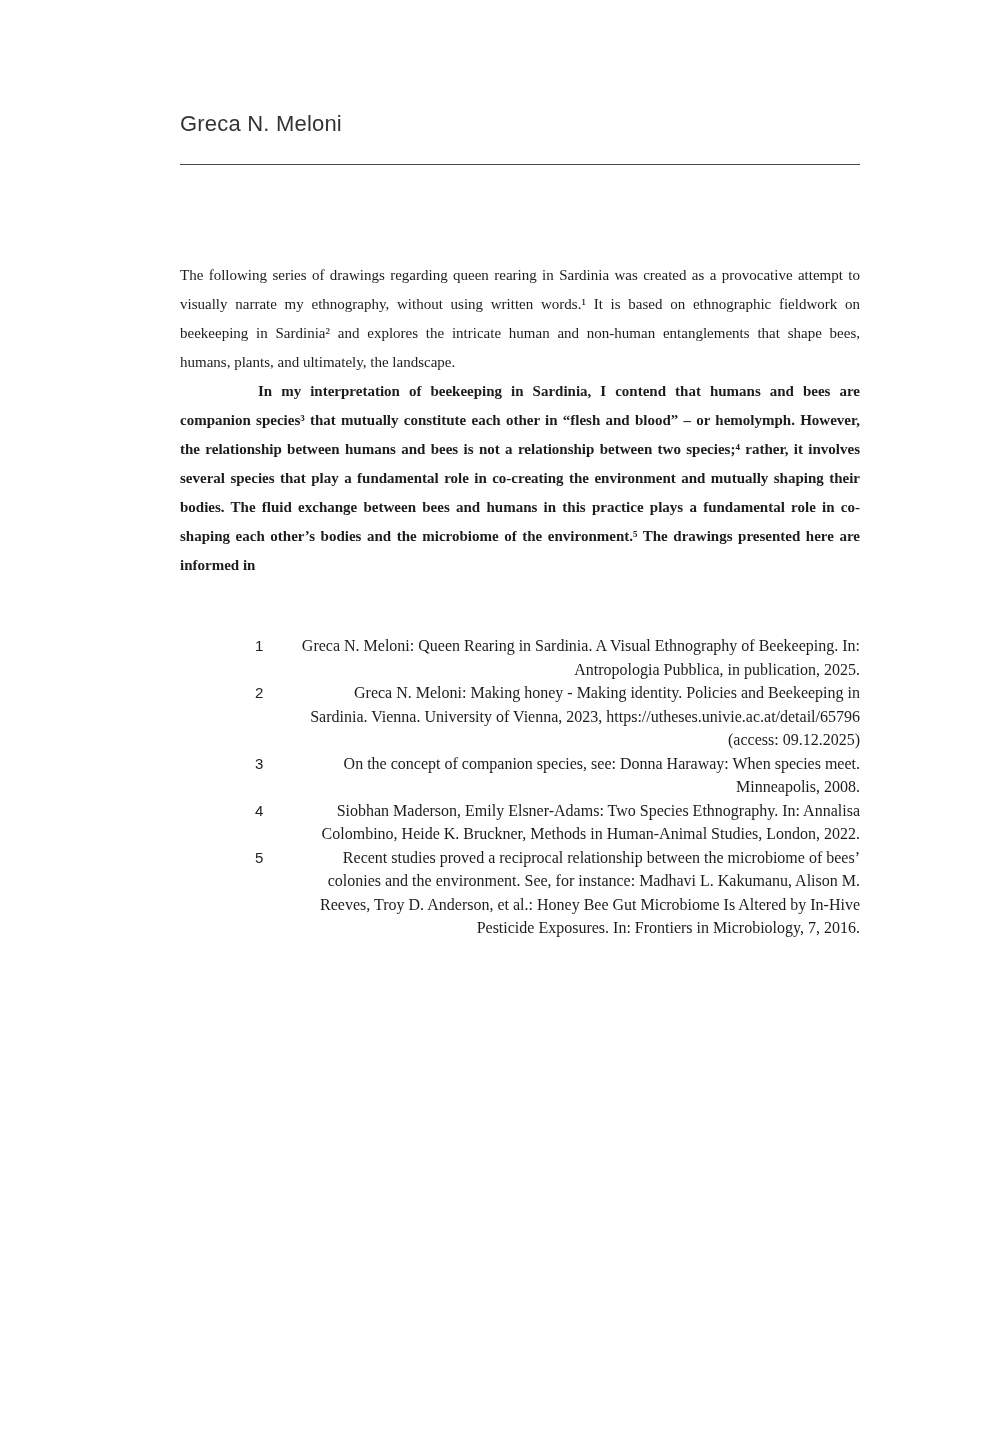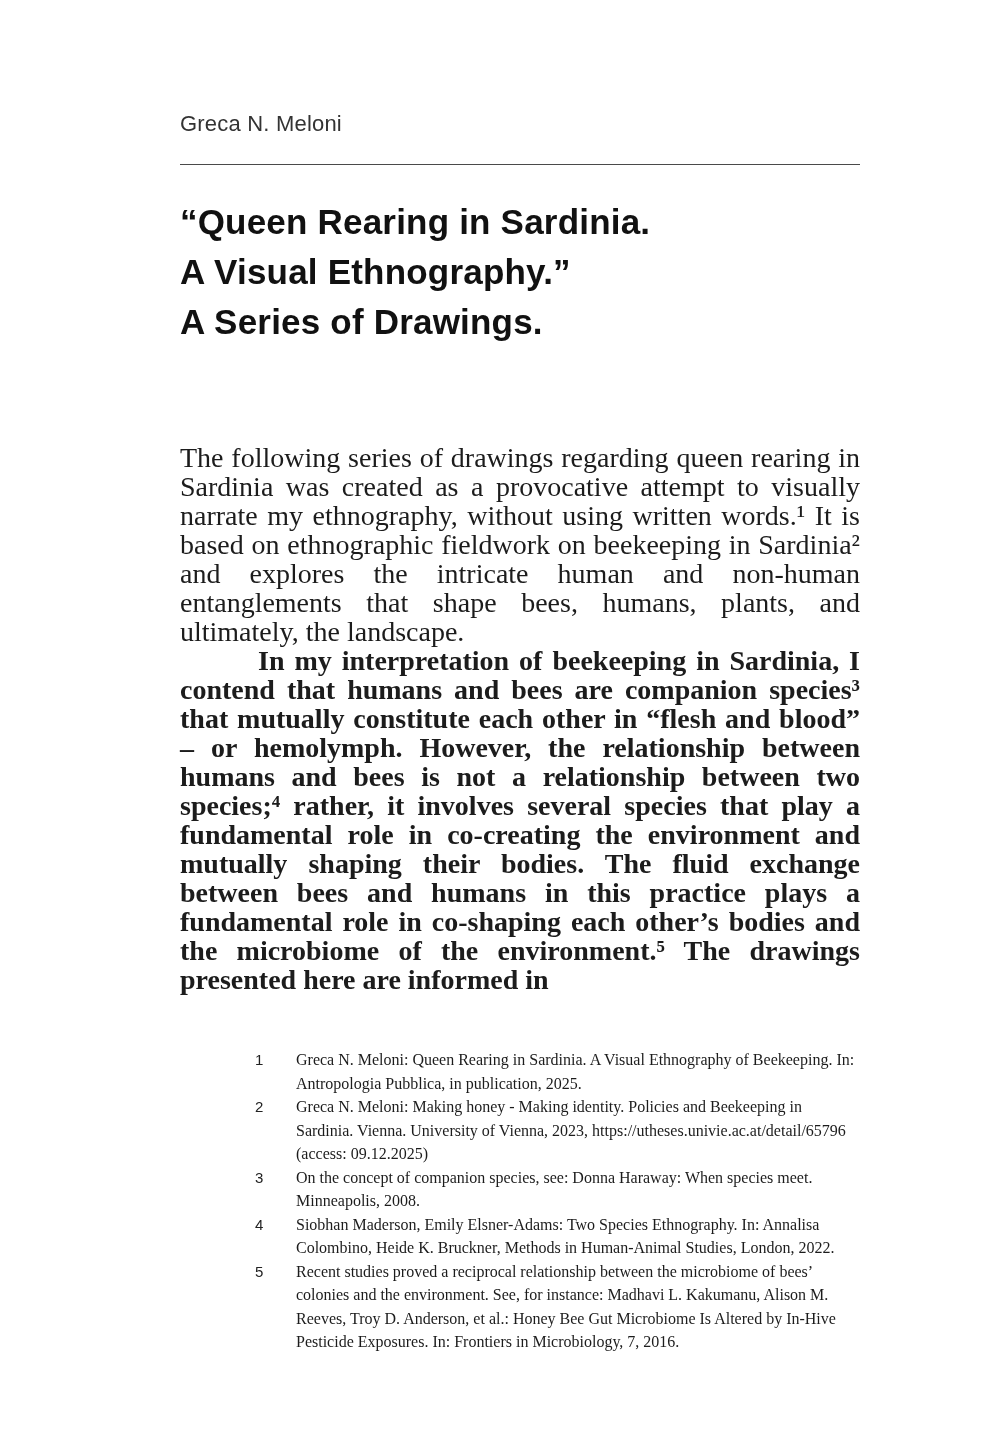--- a/index.html
+++ b/index.html
@@ -41,21 +41,21 @@
     font-family: "Liberation Sans", "DejaVu Sans", sans-serif;
     font-weight: bold;
     font-size: 35px;
     line-height: 50px;
     color: #111111;
     letter-spacing: 0.2px;
   }
   .title-line { display: block; }
   .body-text {
     margin-top: 96px;
-    font-size: 28px;
+    font-size: 15px;
     line-height: 29px;
     text-align: justify;
     color: #1c1c1c;
   }
   .para { margin: 0; }
   .para-indent { text-indent: 78px; font-weight: bold; }
   .footnotes {
     margin-top: 54px;
     margin-left: 75px;
     font-size: 16px;
@@ -68,38 +68,33 @@
   }
   .fn-num {
     flex: 0 0 41px;
     font-family: "Liberation Sans", "DejaVu Sans", sans-serif;
     font-size: 15px;
     line-height: 23.5px;
     color: #222222;
   }
   .fn-text {
     flex: 1 1 auto;
-    text-align: left;
+    text-align: right;
   }
 </style>
 </head>
 <body>
 
 <div class="page">
   <div class="content">
 
     <div class="author">Greca N. Meloni</div>
 
     <hr class="rule">
 
-    <h1 class="title">
-      <span class="title-line">“Queen Rearing in Sardinia.</span>
-      <span class="title-line">A Visual Ethnography.”</span>
-      <span class="title-line">A Series of Drawings.</span>
-    </h1>
 
     <div class="body-text">
       <p class="para">The following series of drawings regarding queen rearing in Sardinia was created as a provocative attempt to visually narrate my ethnography, without using written words.¹ It is based on ethnographic fieldwork on beekeeping in Sardinia² and explores the intricate human and non-human entanglements that shape bees, humans, plants, and ultimately, the landscape.</p>
       <p class="para para-indent">In my interpretation of beekeeping in Sardinia, I contend that humans and bees are companion species³ that mutually constitute each other in “flesh and blood” – or hemolymph. However, the relationship between humans and bees is not a relationship between two species;⁴ rather, it involves several species that play a fundamental role in co-creating the environment and mutually shaping their bodies. The fluid exchange between bees and humans in this practice plays a fundamental role in co-shaping each other’s bodies and the microbiome of the environment.⁵ The drawings presented here are informed in</p>
     </div>
 
     <div class="footnotes">
 
       <div class="footnote">
         <span class="fn-num">1</span>

